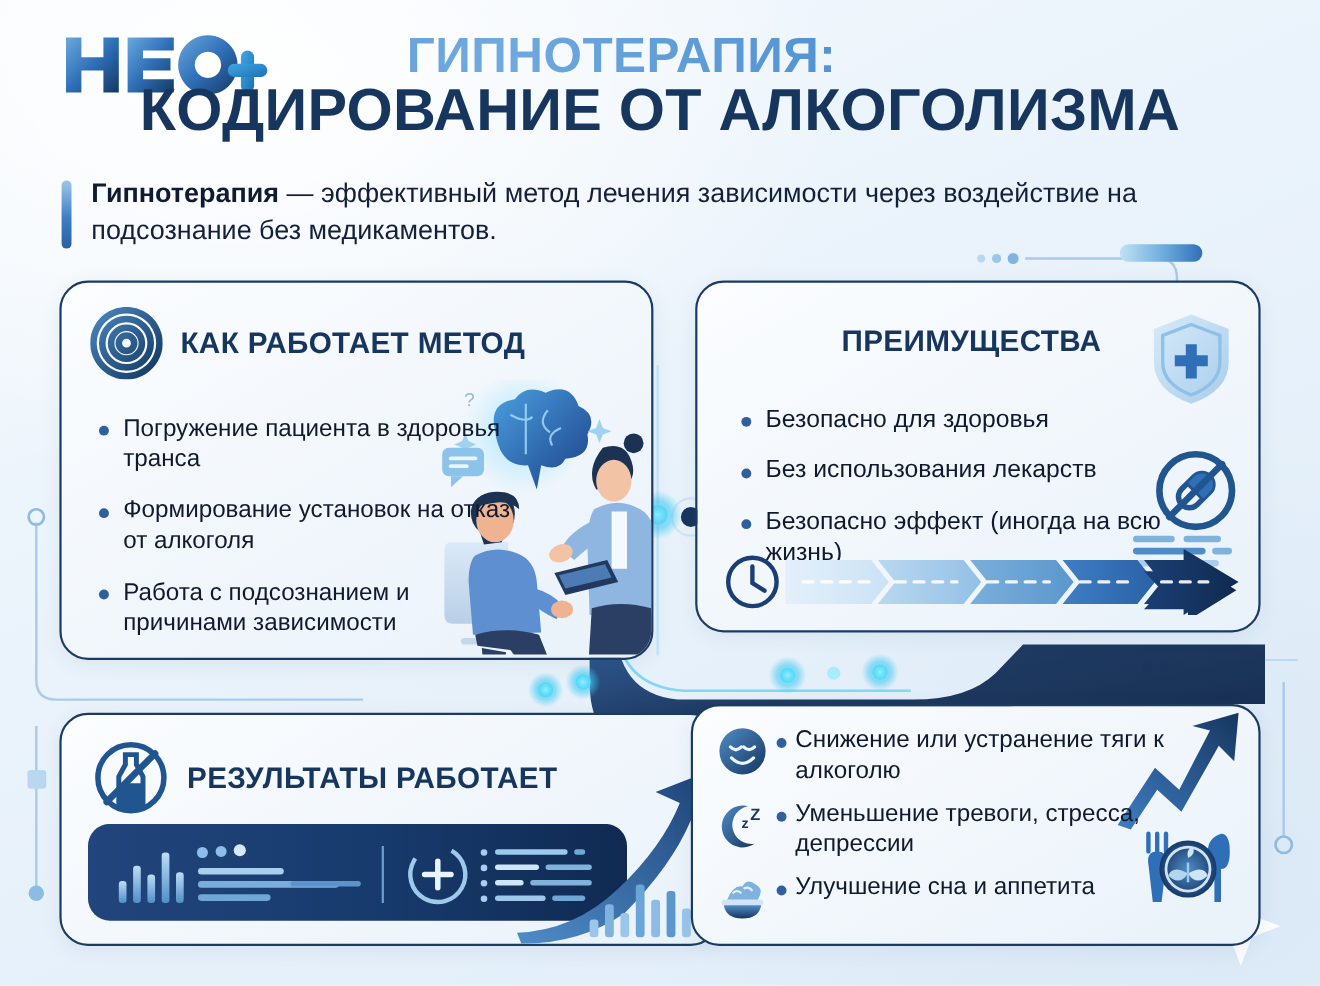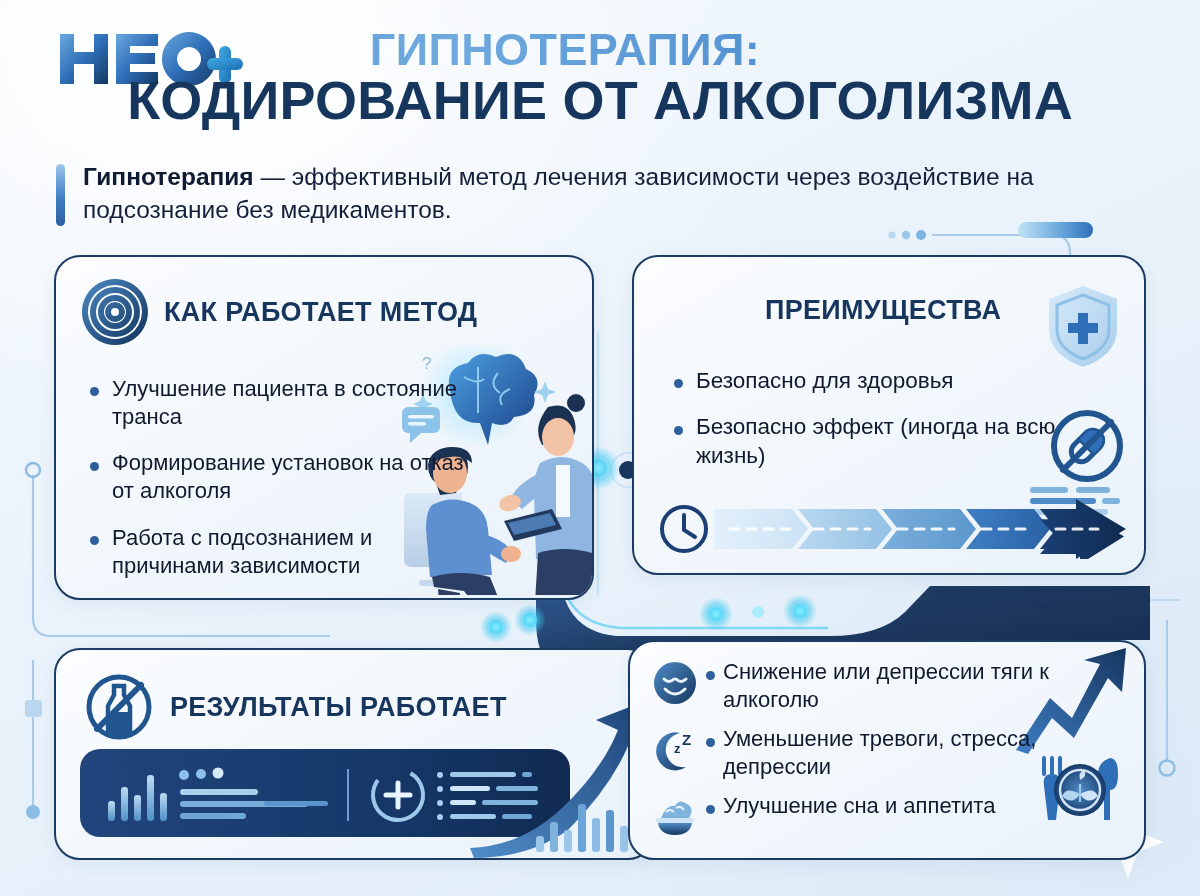--- a/index.html
+++ b/index.html
@@ -369,21 +369,21 @@
           </linearGradient>
         </defs>
         <path d="M33 3 a30 30 0 1 1 -0.1 0 M33 11 a22 22 0 1 0 22 22 a22 22 0 0 0 -22 -22
                  M33 19 a14 14 0 1 1 -14 14 a14 14 0 0 1 14 -14
                  M33 26 a7 7 0 1 0 7 7 a7 7 0 0 0 -7 -7" fill="none" stroke="url(#spG)" stroke-width="6" stroke-linecap="round"></path>
       </svg>
       <div class="card-title">КАК РАБОТАЕТ МЕТОД</div>
     </div>
 
     <ul class="bullets" id="method-bullets">
-      <li>Улучшение пациента в состояние транса</li>
+      <li>Погружение пациента в здоровья транса</li>
       <li>Формирование установок на отказ от алкоголя</li>
       <li>Работа с подсознанием и причинами зависимости</li>
     </ul>
   </div>
 
   <div class="card" id="card-benefit">
 
     <div class="card-head">
       <div class="card-title">ПРЕИМУЩЕСТВА</div>
     </div>
@@ -414,20 +414,21 @@
       <rect x="0" y="2" width="38" height="6" rx="3" fill="#7fb2dd"></rect>
       <rect x="46" y="2" width="34" height="6" rx="3" fill="#7fb2dd"></rect>
       <rect x="0" y="13" width="66" height="6" rx="3" fill="#4f8cc7"></rect>
       <rect x="72" y="13" width="18" height="6" rx="3" fill="#7fb2dd"></rect>
       <rect x="0" y="24" width="30" height="6" rx="3" fill="#a9cdea"></rect>
       <rect x="38" y="24" width="40" height="6" rx="3" fill="#a9cdea"></rect>
     </svg>
 
     <ul class="bullets" id="benefit-bullets">
       <li>Безопасно для здоровья</li>
+      <li>Без использования лекарств</li>
       <li>Безопасно эффект (иногда на всю жизнь)</li>
     </ul>
 
     <svg class="art" style="left:24px; bottom:14px;" width="470" height="60" viewBox="0 0 470 60" aria-hidden="true">
       <defs>
         <linearGradient id="tl1" x1="0" y1="0" x2="1" y2="0">
             <stop offset="0" stop-color="#e3f0fb"></stop>
             <stop offset="1" stop-color="#cbe2f5"></stop>
           </linearGradient>
         <linearGradient id="tl2" x1="0" y1="0" x2="1" y2="0">
@@ -598,21 +599,21 @@
               <linearGradient id="faceG" x1="0" y1="0" x2="1" y2="1">
             <stop offset="0%" stop-color="#4f8cc7"></stop>
                 <stop offset="100%" stop-color="#16365f"></stop>
               </linearGradient>
             </defs>
           <circle cx="23" cy="23" r="21" fill="url(#faceG)"></circle>
           <path d="M12 19 q5 5 10 0 M24 19 q5 5 10 0" fill="none" stroke="#eaf5ff" stroke-width="3" stroke-linecap="round"></path>
           <path d="M13 29 q10 10 20 0" fill="none" stroke="#eaf5ff" stroke-width="3" stroke-linecap="round"></path>
         </svg>
         <span class="eff-dot"></span>
-        <span class="eff-text">Снижение или депрессии тяги к алкоголю</span>
+        <span class="eff-text">Снижение или устранение тяги к алкоголю</span>
       </li>
       <li>
         <svg class="eff-icon" viewBox="0 0 46 46" aria-hidden="true">
           <defs>
               <linearGradient id="moonG" x1="0" y1="0" x2="1" y2="1">
             <stop offset="0%" stop-color="#4f8cc7"></stop>
                 <stop offset="100%" stop-color="#16365f"></stop>
               </linearGradient>
             </defs>
           <path d="M28 6 a19 19 0 1 0 6 34 A16 16 0 0 1 28 6 Z" fill="url(#moonG)"></path>

